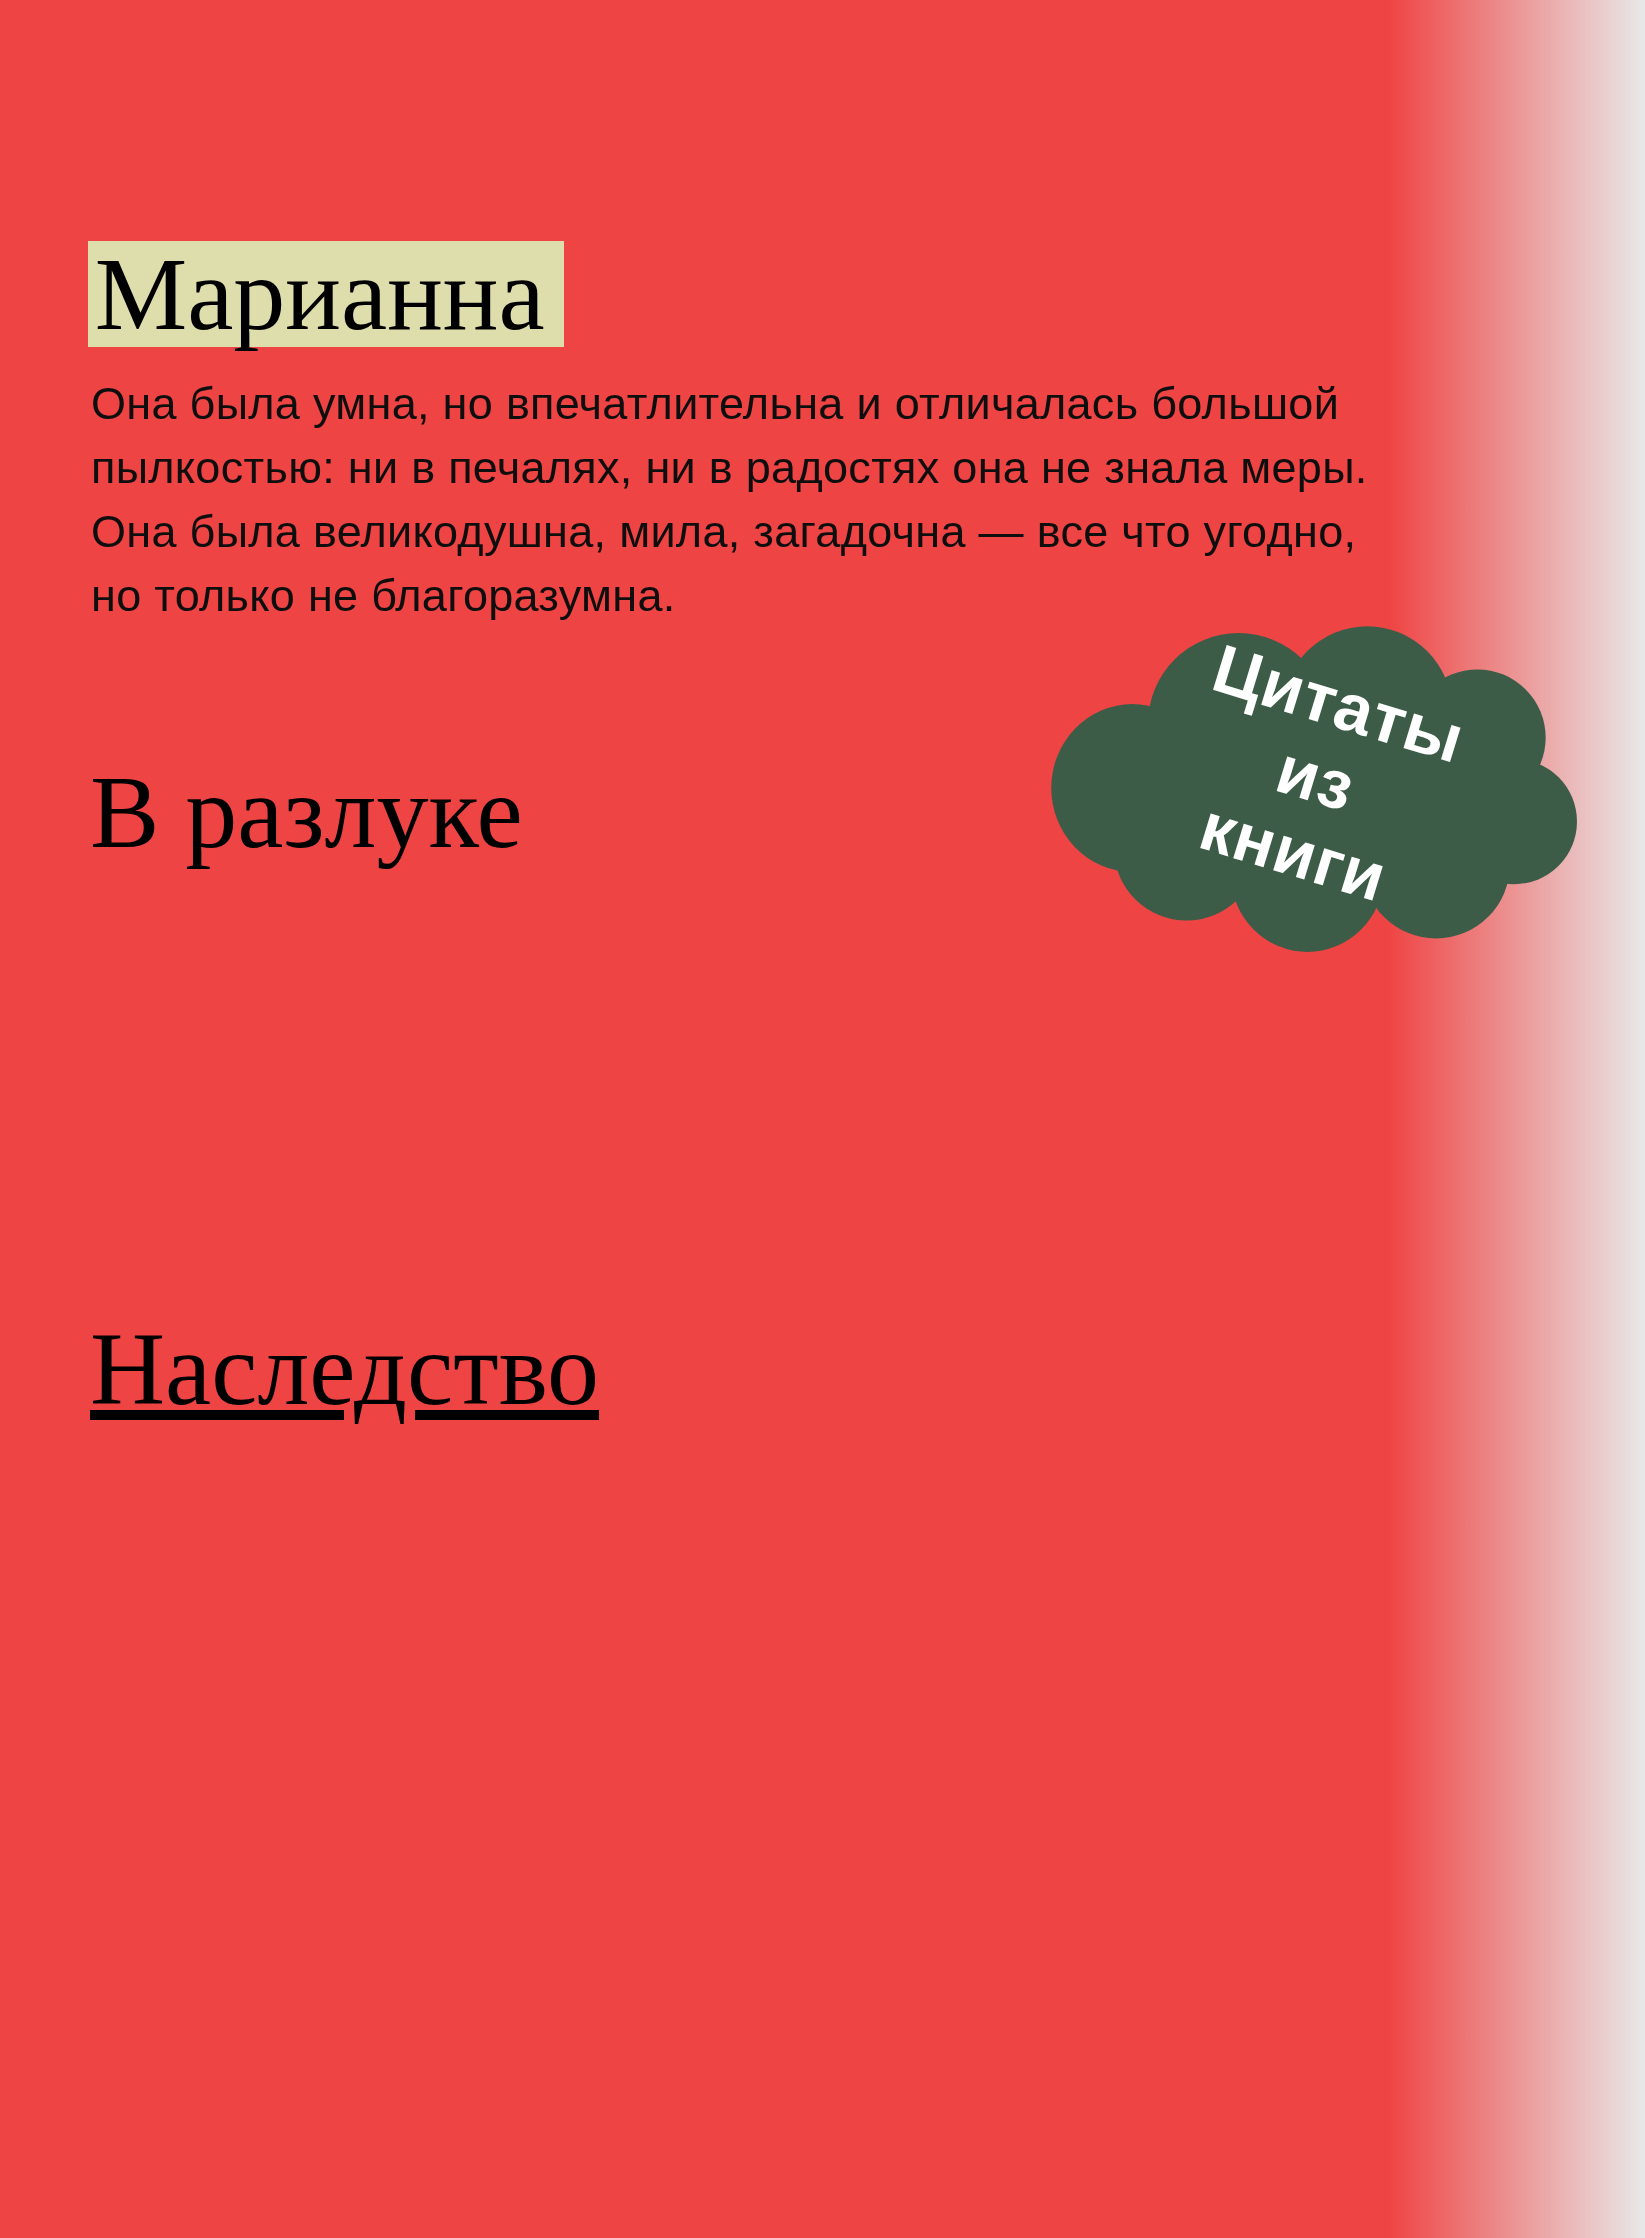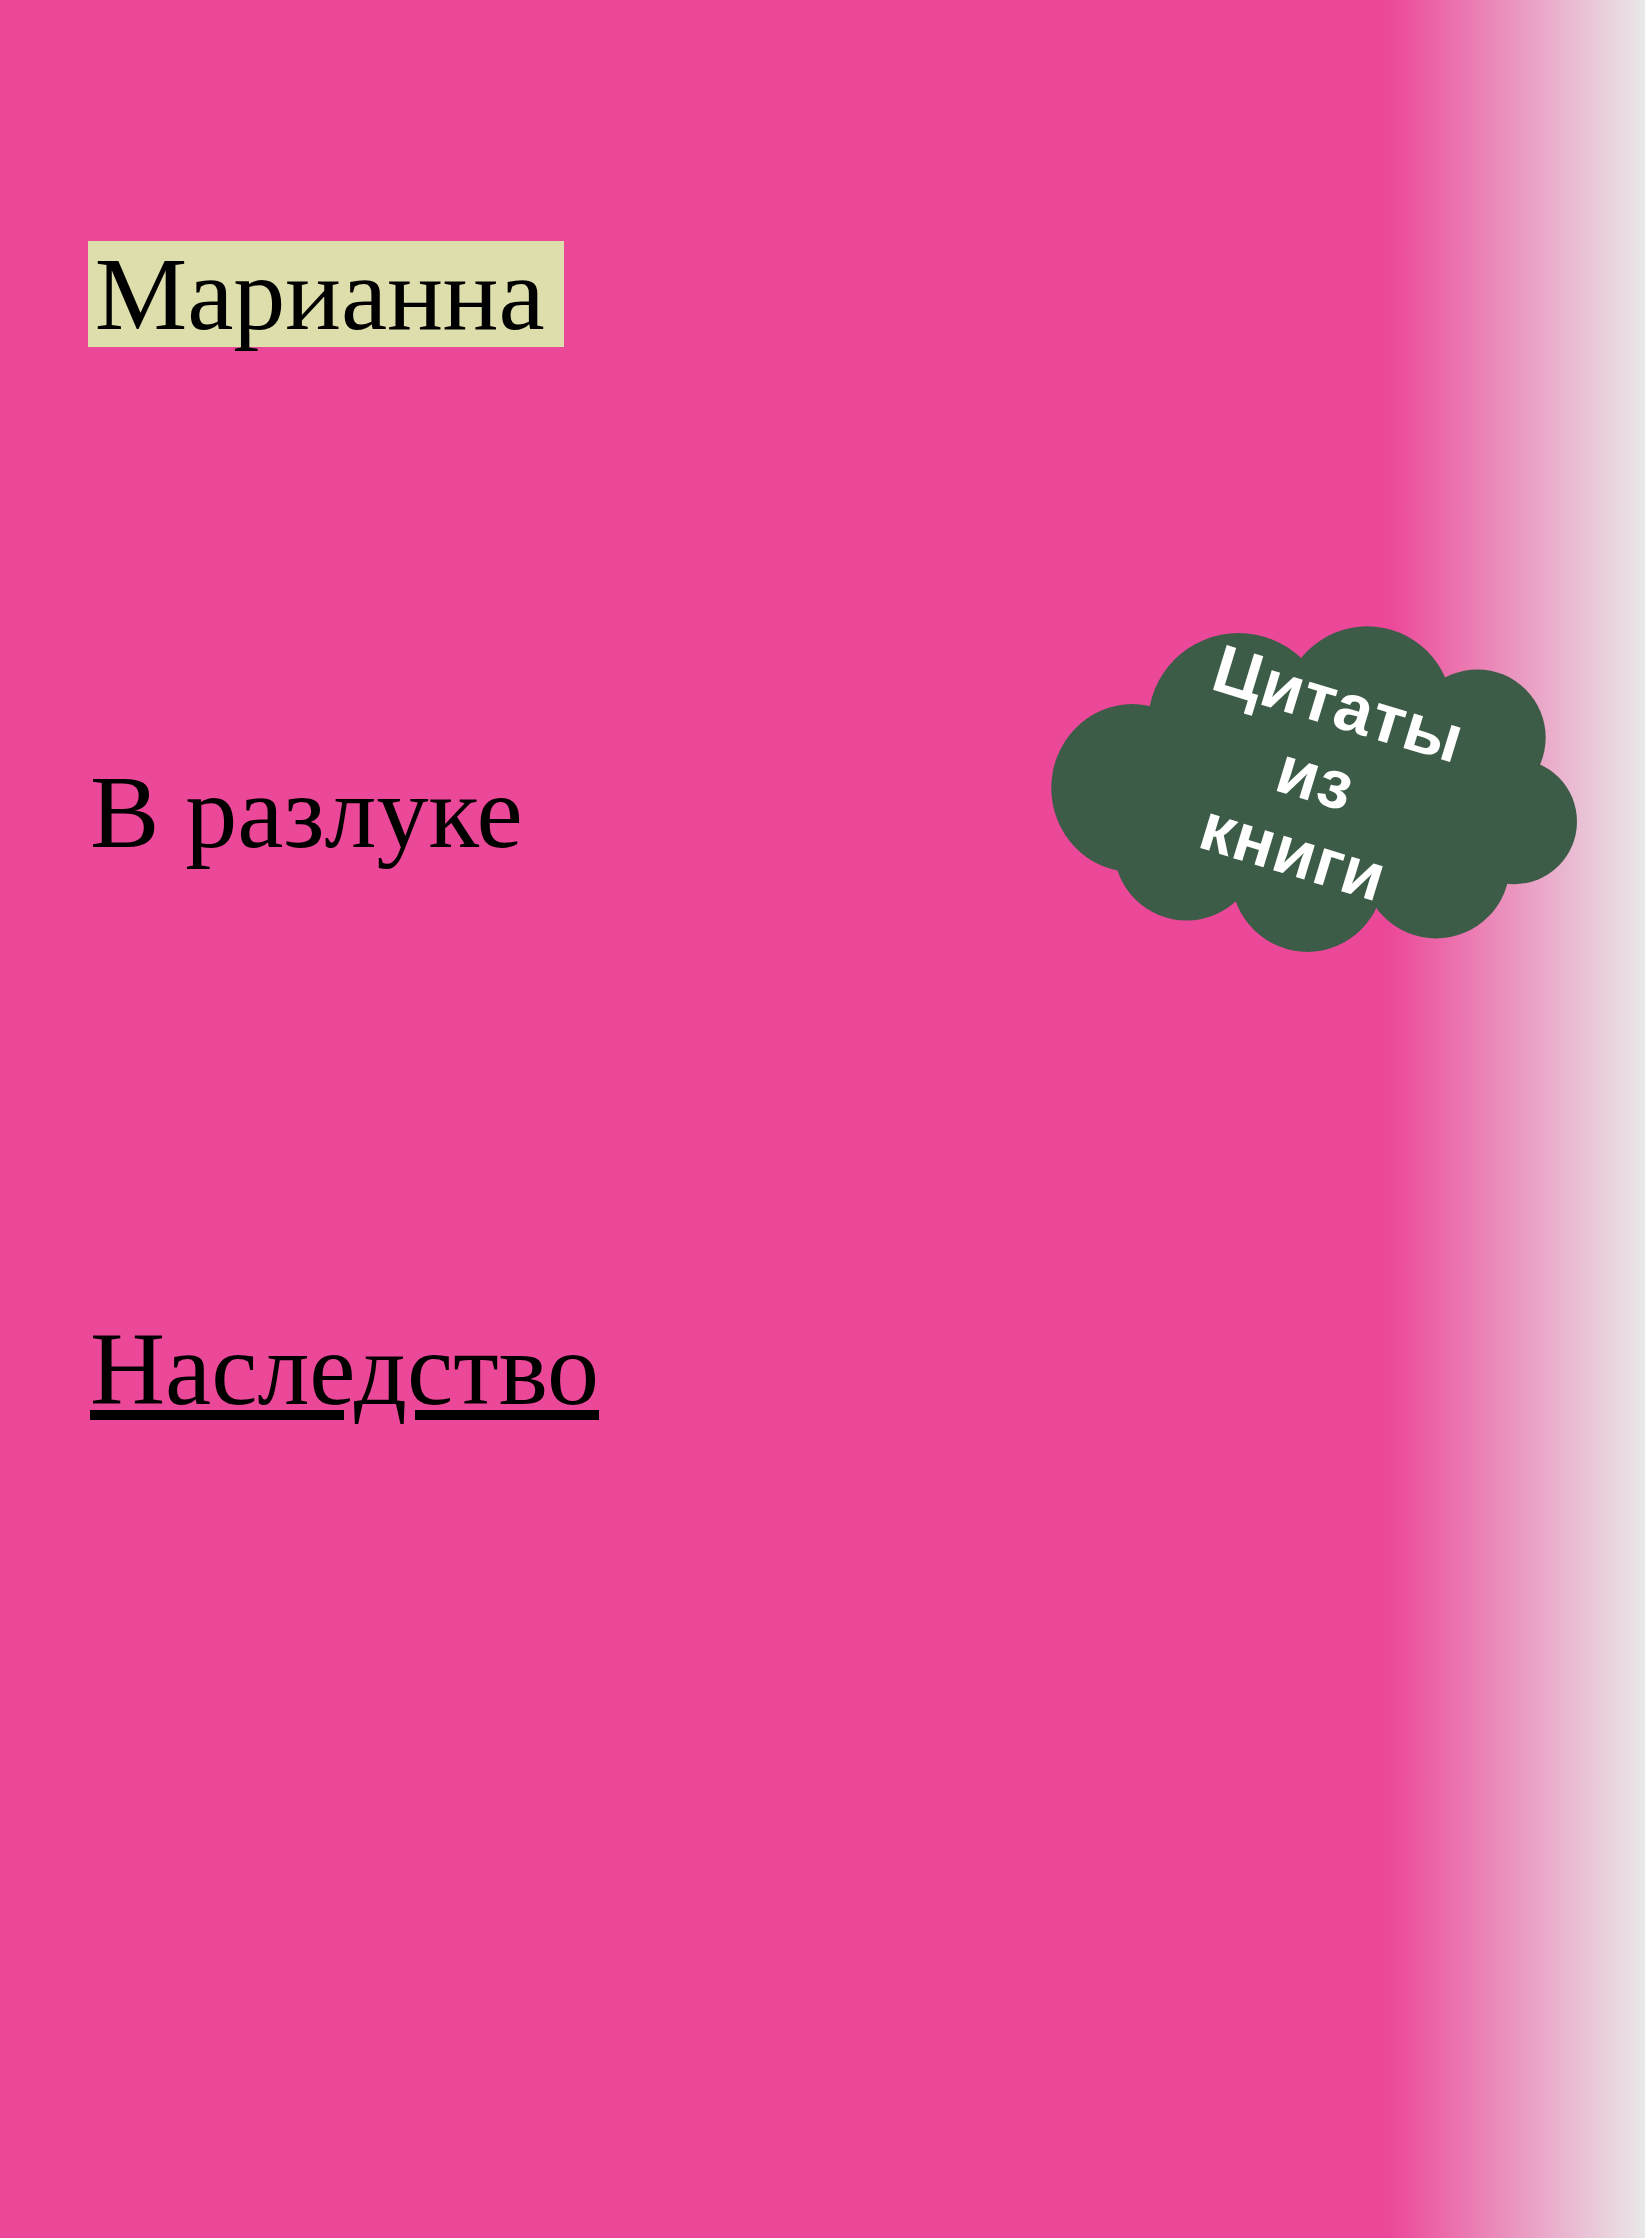--- a/index.html
+++ b/index.html
@@ -77,27 +77,31 @@
     font-size: 68px;
     line-height: 1.14;
     text-align: center;
     white-space: pre-line;
     letter-spacing: 0.6px;
   }
 </style>
 </head>
 <body>
 
-<div class="page" style="background: #ec4899;">
+<div class="page" style="background: #ef4444;">
 
   <div class="edge-shade"></div>
 
   <h1 class="section-title" style="left:88px; top:241px;">
     <span class="hl" id="hl-0" style="background: rgb(222, 221, 172);">Марианна</span>
   </h1>
+  <p class="body-par" style="left:91px; top:372px;">Она была умна, но впечатлительна и отличалась большой
+пылкостью: ни в печалях, ни в радостях она не знала меры.
+Она была великодушна, мила, загадочна — все что угодно,
+но только не благоразумна.</p>
 
   <div class="cloud-badge">
     <svg viewBox="0 0 945 590" aria-hidden="true">
       <g id="cloud-shape">
         <ellipse cx="145" cy="295" rx="145" ry="150" fill="#3d5c48"></ellipse>
         <circle cx="335" cy="180" r="162" fill="#3d5c48"></circle>
         <circle cx="565" cy="158" r="152" fill="#3d5c48"></circle>
         <circle cx="762" cy="205" r="122" fill="#3d5c48"></circle>
         <circle cx="828" cy="355" r="112" fill="#3d5c48"></circle>
         <circle cx="688" cy="432" r="132" fill="#3d5c48"></circle>

